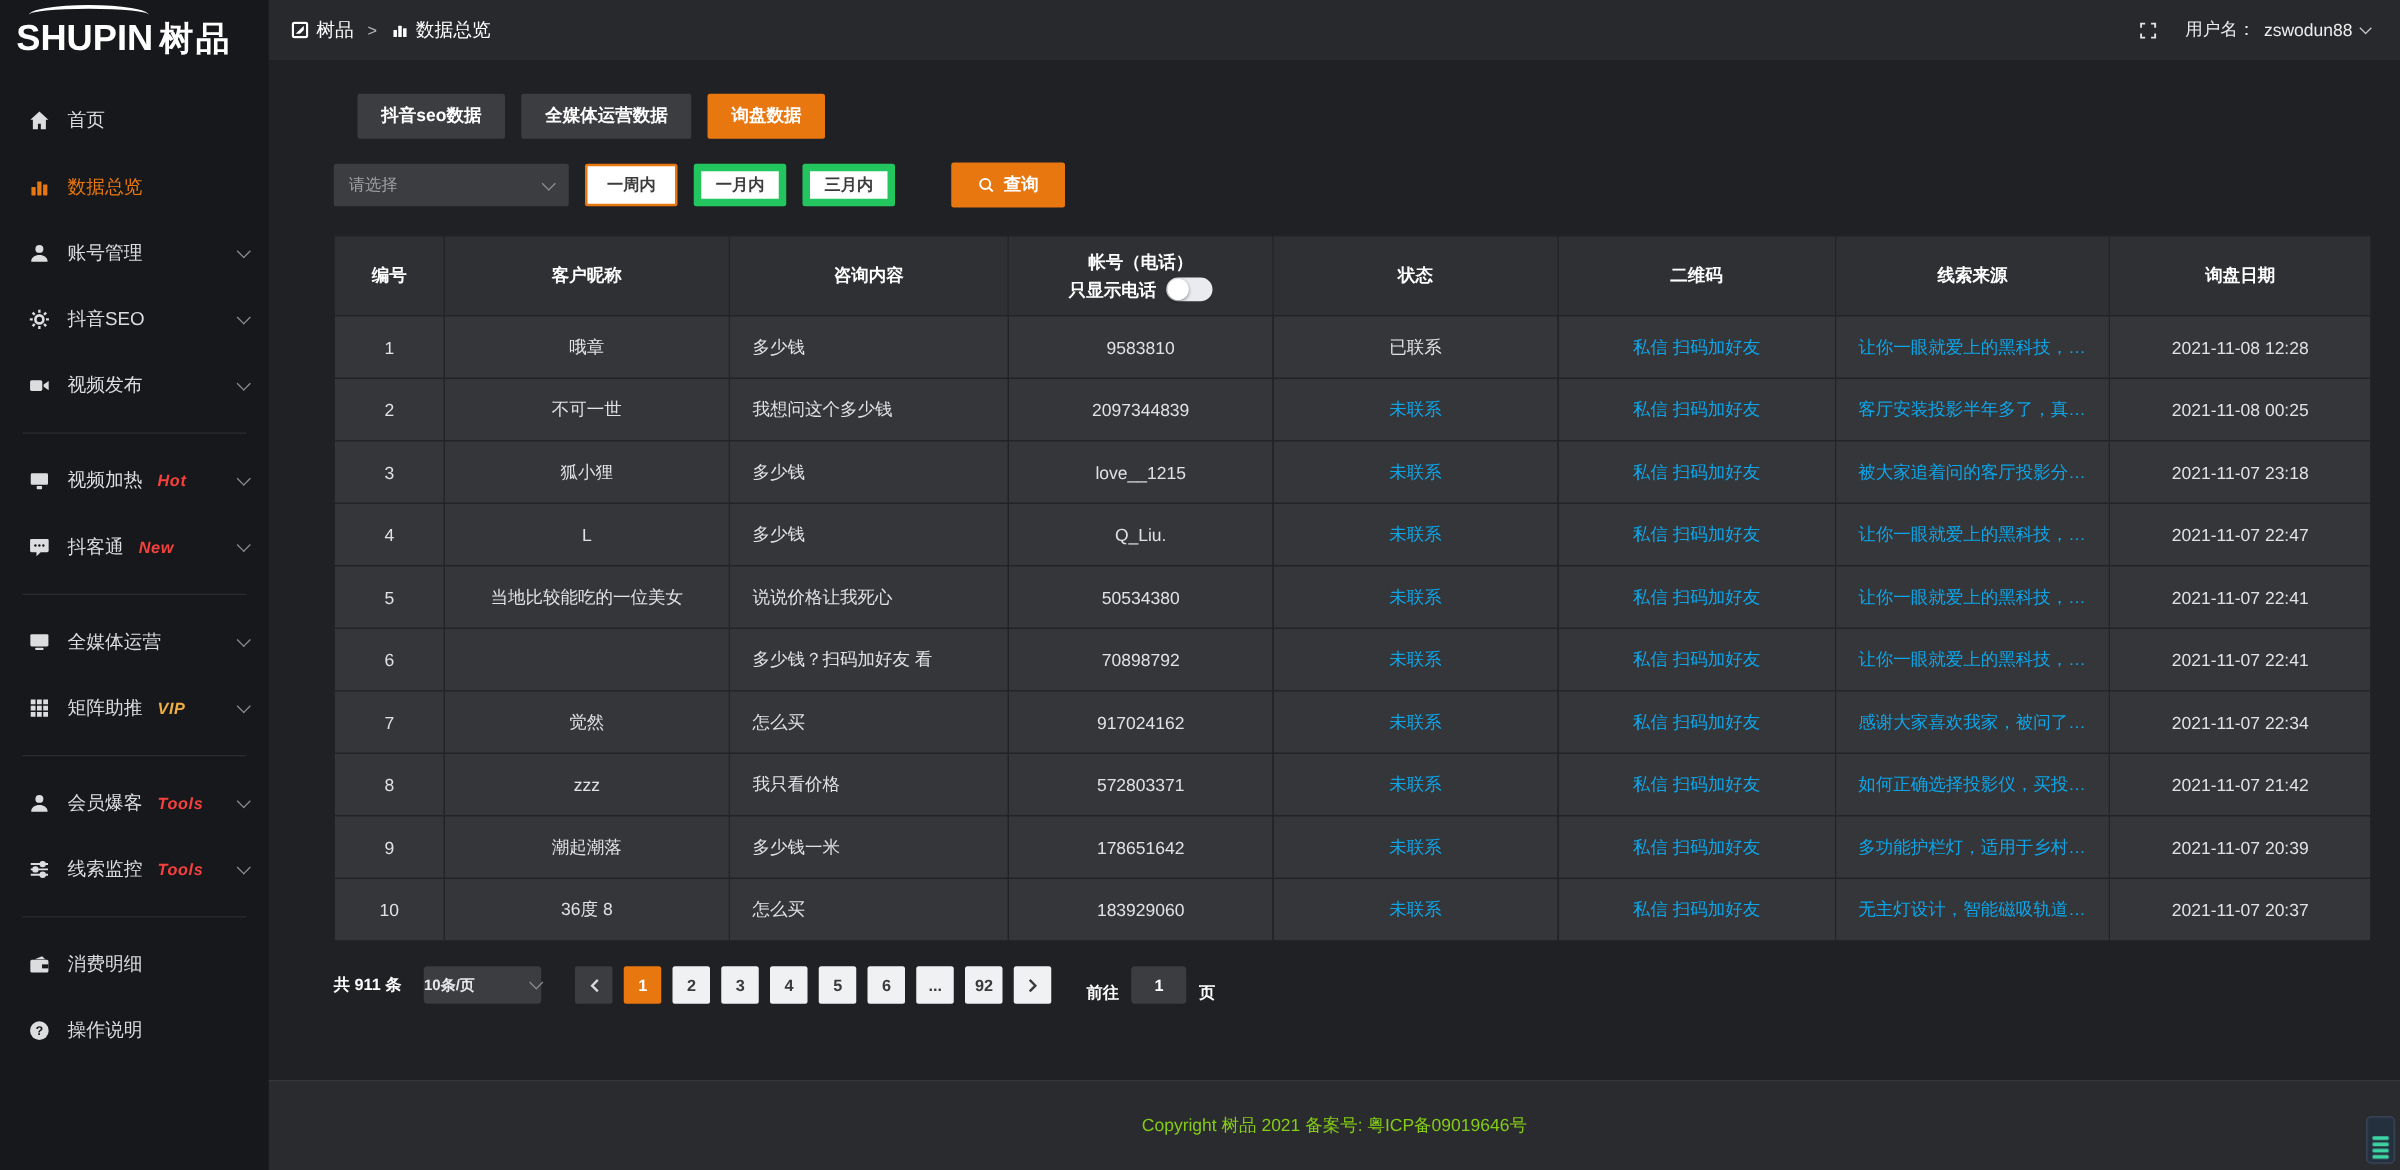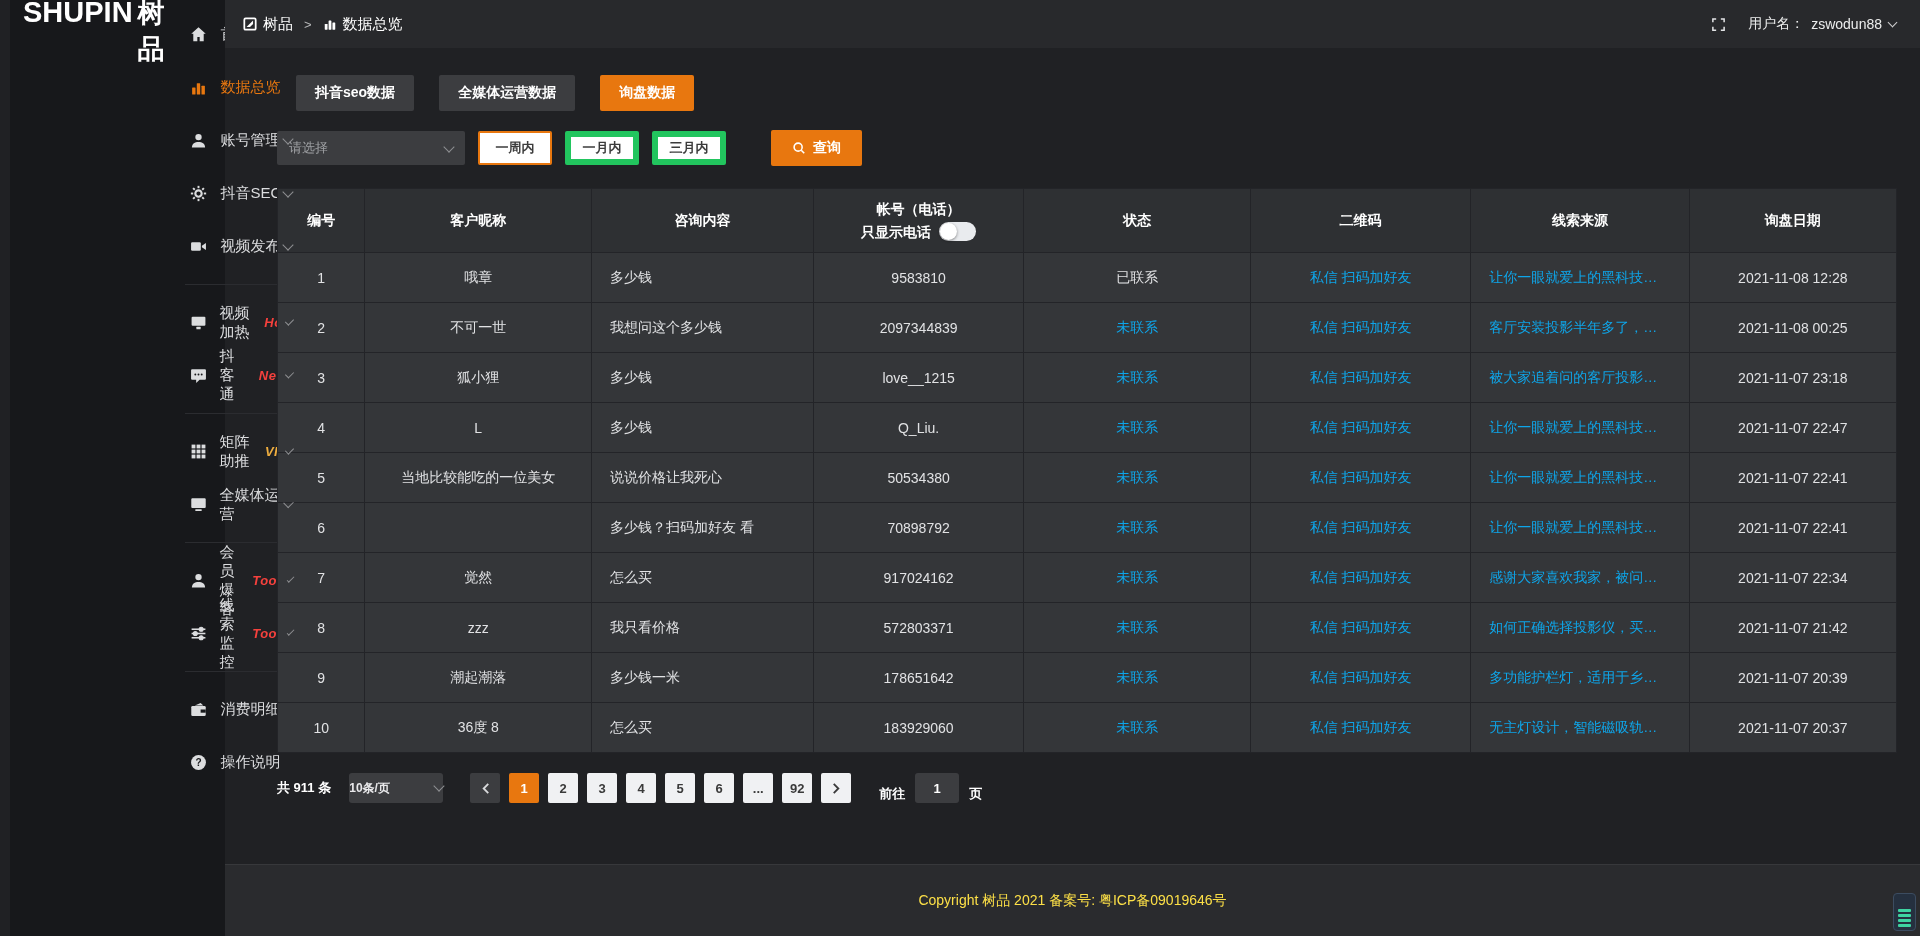--- a/index.html
+++ b/index.html
@@ -1,21 +1,21 @@
 <!DOCTYPE html>
 <html><head>
 <meta charset="utf-8">
 <style>
   * { margin:0; padding:0; box-sizing:border-box; }
   html,body { width:1920px; height:936px; overflow:hidden; background:#202124;
               font-family:"Liberation Sans","DejaVu Sans",sans-serif; }
   .app { display:flex; width:100%; height:100%; }
 
   
-  .sidebar { width:215px; background:#17181b; flex-shrink:0; display:flex; flex-direction:row;margin-left:10px; }
+  .sidebar { width:215px; background:#17181b; flex-shrink:0; display:flex; flex-direction:column; }
   .logo { height:62px; display:flex; align-items:center; padding-left:13px; }
   .logo-inner { position:relative; display:flex; align-items:baseline; }
   .logo-arc { position:absolute; top:-9px; left:10px; width:96px; height:16px;
               border-top:3px solid #fff; border-radius:50%; }
   .logo-en { color:#fff; font-size:29px; font-weight:900; letter-spacing:0px; }
   .logo-cn { color:#fff; font-size:27px; font-weight:700; margin-left:5px; letter-spacing:2px; }
   .menu { margin-top:8px; }
   .menu-item { height:53px; display:flex; align-items:center; padding:0 16px 0 23px;
                color:#dcdddf; font-size:15px; cursor:pointer; }
   .menu-item .mi-icon { width:18px; height:18px; margin-right:13px; display:flex; align-items:center; }
@@ -35,21 +35,21 @@
   .bc-sep { color:#b7b8ba; font-size:13px; margin:0 4px; }
   .topbar-right { display:flex; align-items:center; color:#eceded; font-size:14px; gap:8px; }
   .fs-icon svg { width:15px; height:15px; display:block; }
   .user-chev { width:7px; height:7px; border-right:1.5px solid #cfcfd1; border-bottom:1.5px solid #cfcfd1;
                transform:rotate(45deg); margin-bottom:3px; }
   .topbar-right .fs-icon { margin-right:14px; cursor:pointer; }
   .user-wrap { display:flex; align-items:center; gap:7px; cursor:pointer;justify-content:space-between; }
 
   
   .content { flex:1; padding:27px 23px 0 52px; }
-  .tabs { display:flex; gap:25px;padding-left:19px; }
+  .tabs { display:flex; gap:13px;padding-left:19px; }
   .tab { height:36px; padding:0 19px; background:#3c3d40; color:#fff; font-size:14px;
          display:flex; align-items:center; border-radius:2px; cursor:pointer; font-weight:bold; }
   .tab.active { background:#e8770f; }
 
   .filterbar { margin-top:19px; display:flex; align-items:center; }
   .select { width:188px; height:34px; background:#3c3d40; border-radius:2px; color:#9fa1a4;
             font-size:13px; display:flex; align-items:center; justify-content:space-between;
             padding:0 12px; cursor:pointer; }
   .select .chev { margin:0 0 3px 0; }
   .range-btn { min-width:74px; height:34px; background:#fff; color:#3c3c3c; font-size:13px;
@@ -89,21 +89,21 @@
             font-size:13px; font-weight:bold; cursor:pointer; padding:0 4px; }
   .pg-btn.dark { background:#3c3d40; color:#d9dadc; }
   .pg-btn.prev { margin-left:27px; }
   .pg-btn.active { background:#e8770f; color:#fff; }
   .pg-goto { margin-left:28px; display:flex; align-items:flex-end; gap:10px; font-weight:bold; }
   .goto-input { width:44px; height:30px; background:#3c3d40; border-radius:3px; color:#fff;
                 display:flex; align-items:center; justify-content:center; font-size:13px; }
 
   
   .footer { height:72px; background:#2a2b2e; border-top:1px solid #37383b; display:flex;
-            align-items:center; justify-content:center; color:#fde047; font-size:14px; flex-shrink:0; }
+            align-items:center; justify-content:center; color:#84cc16; font-size:14px; flex-shrink:0; }
 
   
   .float-widget { position:fixed; right:4px; bottom:5px; width:23px; height:38px;
                   background:#25303f; border:1px solid #3c4c60; border-radius:4px;
                   display:flex; flex-direction:column; justify-content:flex-end;
                   padding:3px 4px; gap:2px; }
   .float-widget i { display:block; height:3px; background:#3ed3a2; border-radius:1px; }
 </style>
 </head>
 <body>
@@ -200,45 +200,45 @@
             </svg>
           </span>
           <span>抖客通</span>
           <span class="badge" style="color:#f5413d">New</span>
           <span class="chev"></span>
         </div>
         <div class="menu-divider"></div>
         <div class="menu-item">
           <span class="mi-icon">
             <svg viewBox="0 0 16 16" fill="currentColor">
+              <rect x="1.2" y="2.2" width="13.6" height="9.2" rx="1"></rect>
+              <rect x="5" y="12.4" width="6" height="1.8" rx=".4"></rect>
+            </svg>
+          </span>
+          <span>全媒体运营</span>
+          <span class="chev"></span>
+        </div>
+        <div class="menu-item">
+          <span class="mi-icon">
+            <svg viewBox="0 0 16 16" fill="currentColor">
               <g>
                 <rect x="1.5" y="1.5" width="3.6" height="3.6"></rect>
                 <rect x="6.2" y="1.5" width="3.6" height="3.6"></rect>
                 <rect x="10.9" y="1.5" width="3.6" height="3.6"></rect>
                 <rect x="1.5" y="6.2" width="3.6" height="3.6"></rect>
                 <rect x="6.2" y="6.2" width="3.6" height="3.6"></rect>
                 <rect x="10.9" y="6.2" width="3.6" height="3.6"></rect>
                 <rect x="1.5" y="10.9" width="3.6" height="3.6"></rect>
                 <rect x="6.2" y="10.9" width="3.6" height="3.6"></rect>
                 <rect x="10.9" y="10.9" width="3.6" height="3.6"></rect>
               </g>
             </svg>
           </span>
           <span>矩阵助推</span>
           <span class="badge" style="color:#efae3f">VIP</span>
-          <span class="chev"></span>
-        </div>
-        <div class="menu-item">
-          <span class="mi-icon">
-            <svg viewBox="0 0 16 16" fill="currentColor">
-              <rect x="1.2" y="2.2" width="13.6" height="9.2" rx="1"></rect>
-              <rect x="5" y="12.4" width="6" height="1.8" rx=".4"></rect>
-            </svg>
-          </span>
-          <span>全媒体运营</span>
           <span class="chev"></span>
         </div>
         <div class="menu-divider"></div>
         <div class="menu-item">
           <span class="mi-icon">
             <svg viewBox="0 0 16 16" fill="currentColor">
               <circle cx="8" cy="4.8" r="3"></circle>
               <path d="M1.8 14.5c0-3.4 2.8-5.1 6.2-5.1s6.2 1.7 6.2 5.1z"></path>
             </svg>
           </span>

